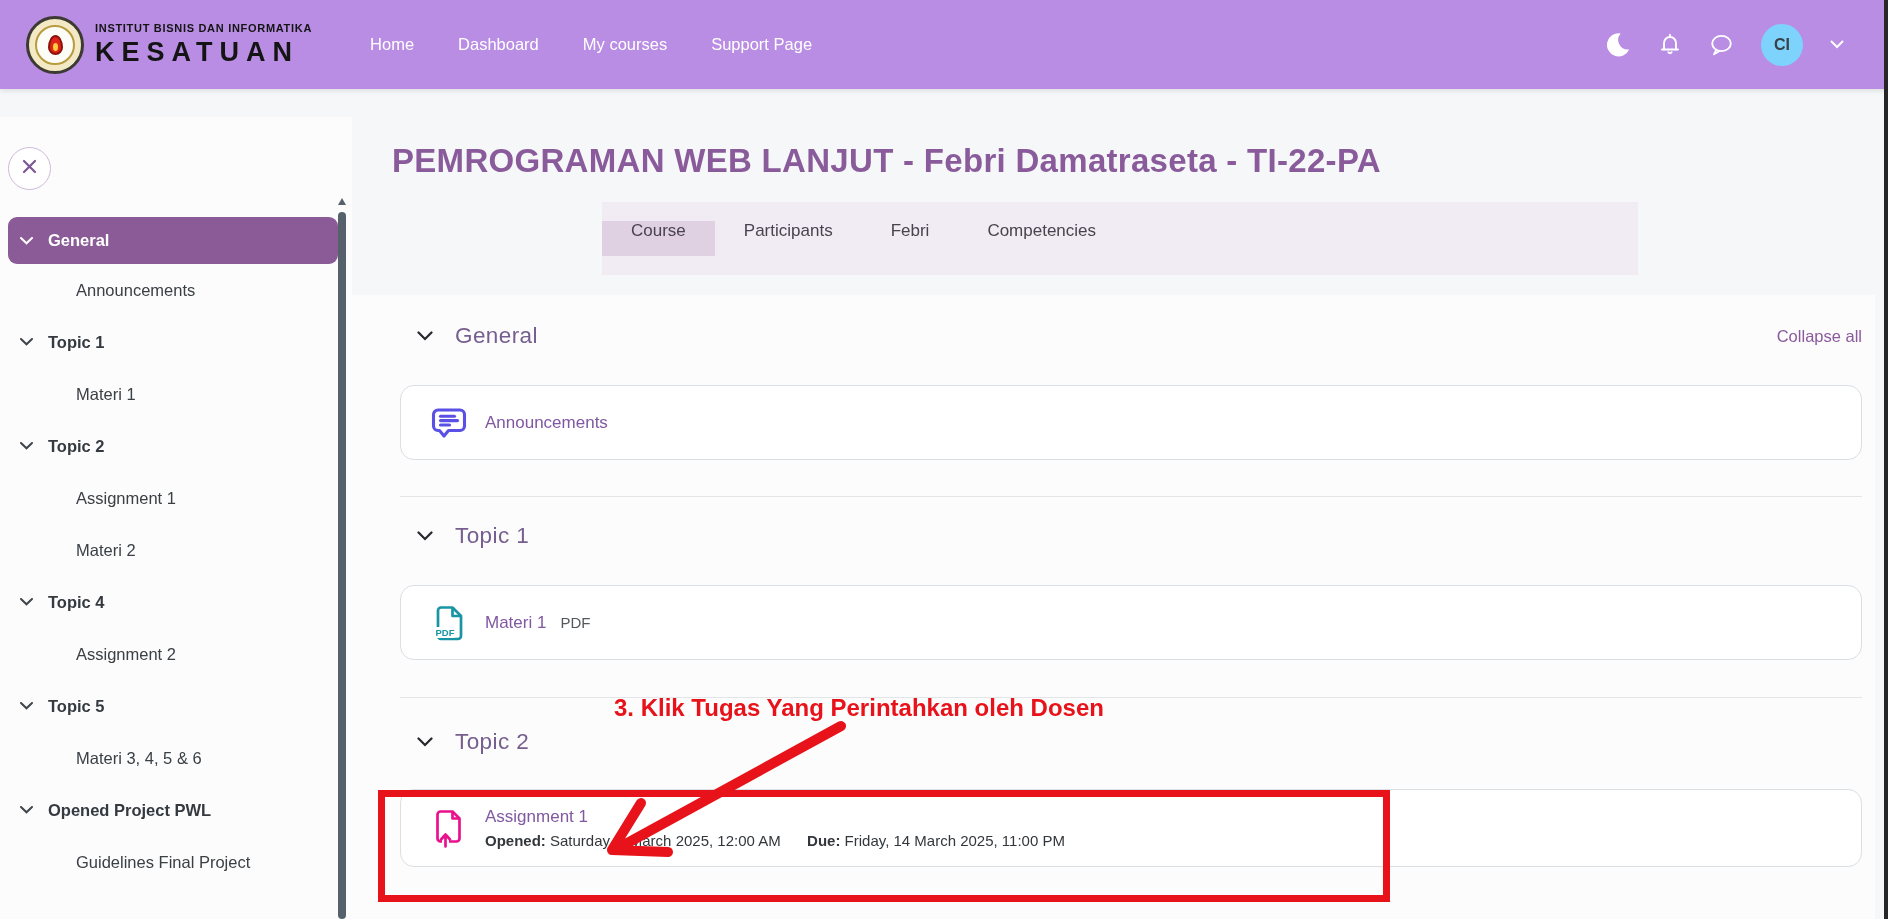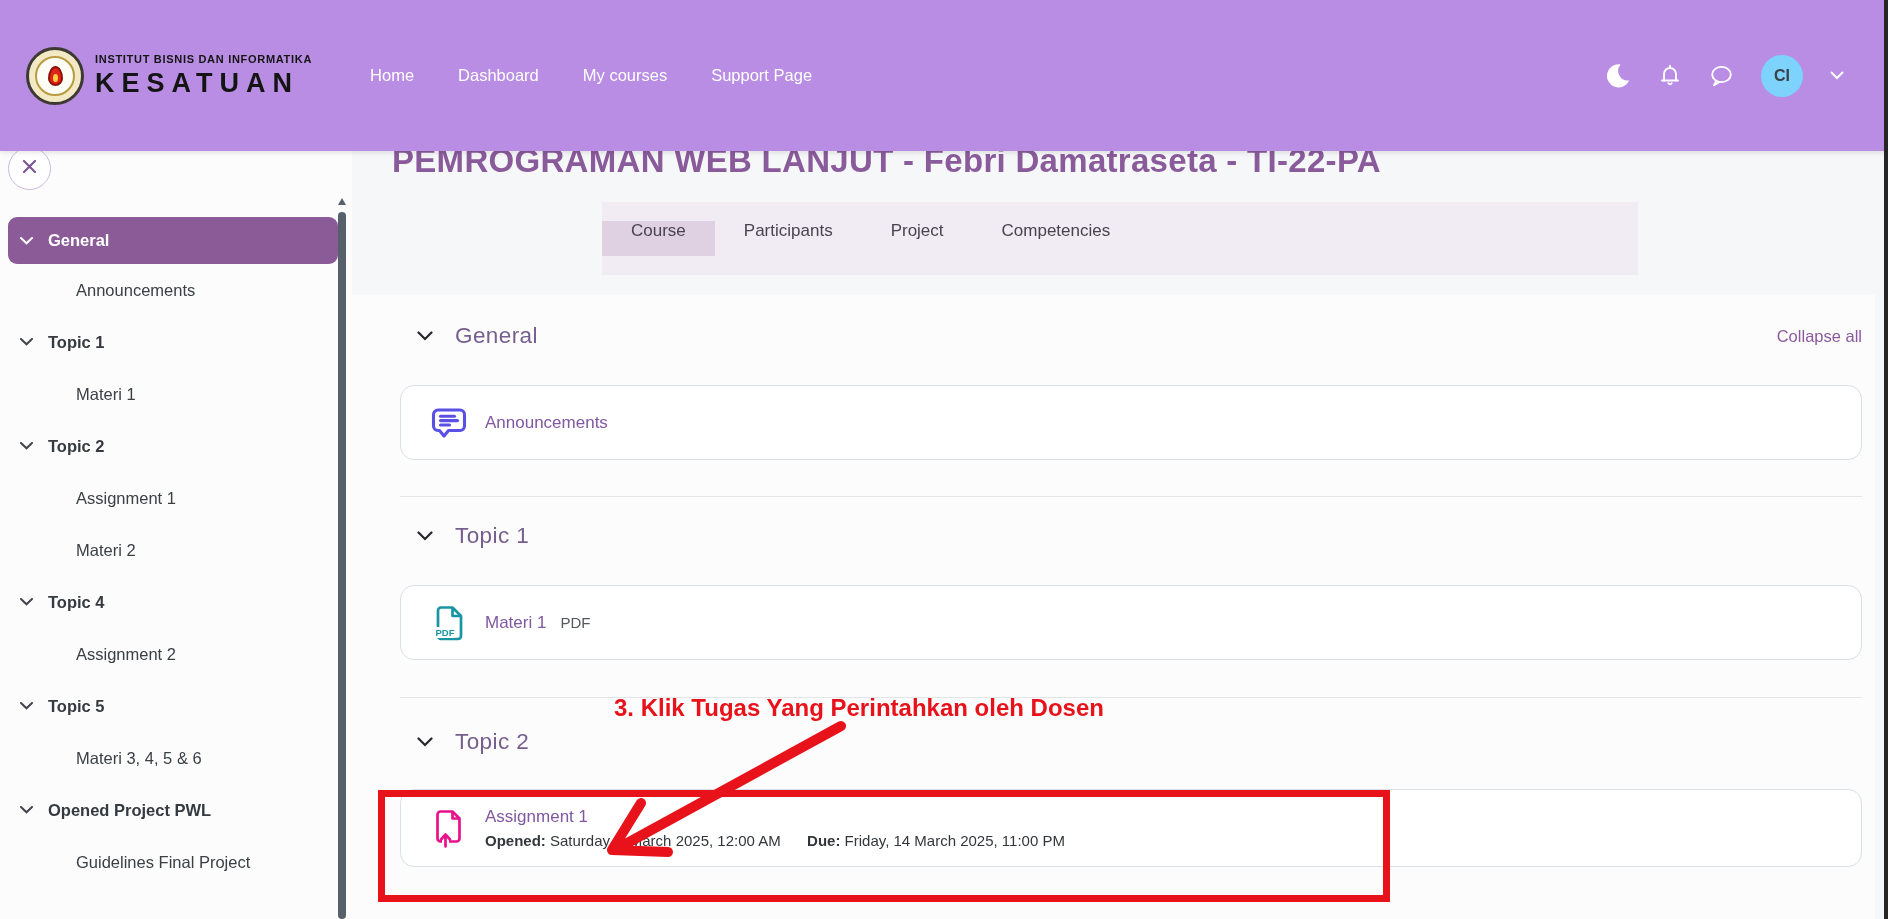--- a/index.html
+++ b/index.html
@@ -1,21 +1,21 @@
 <!DOCTYPE html>
 <html><head>
 <meta charset="utf-8">
 <style>
   * { margin:0; padding:0; box-sizing:border-box; }
   html,body { width:1888px; height:919px; overflow:hidden; }
   body { font-family:"Liberation Sans", sans-serif; background:#f6f7f9; }
   #app { position:relative; width:1888px; height:919px; overflow:hidden; background:#f6f7f9; }
 
   
-  .navbar { position:absolute; top:0; left:0; width:1888px; height:151px;
+  .navbar { position:absolute; top:0; left:0; width:1888px; height:89px;
             background:#b88de3; display:flex; align-items:center; padding:0 26px;
             box-shadow:0 2px 5px rgba(0,0,0,.10); z-index:30; }
   .logo { display:flex; align-items:center; gap:11px; cursor:pointer; }
   .crest { width:58px; height:58px; border-radius:50%; background:#f3e9c4; border:3px solid #3c3a33;
            display:flex; align-items:center; justify-content:center; }
   .crest-inner { width:40px; height:40px; border-radius:50%; background:#fdfdf8; border:2px solid #b99b3f;
            display:flex; align-items:center; justify-content:center; }
   .flame { width:15px; height:20px; background:#e02419; border:2px solid #8a1208;
            border-radius:50% 50% 50% 50% / 62% 62% 38% 38%; position:relative; }
   .flame::after { content:""; position:absolute; left:3px; top:6px; width:5px; height:8px;
@@ -231,21 +231,21 @@
     <div class="sb-scrollbar"></div>
   </div>
 
   <div class="main">
 
     <div class="course-title">PEMROGRAMAN WEB LANJUT - Febri Damatraseta - TI-22-PA</div>
 
     <div class="tabbar">
       <div class="tab active">Course</div>
       <div class="tab">Participants</div>
-      <div class="tab">Project</div>
+      <div class="tab">Febri</div>
       <div class="tab">Competencies</div>
     </div>
 
     <div class="content-panel">
 
       <div class="sec-head">
         <span class="sec-chev">
           <svg width="16" height="10" viewBox="0 0 16 10" fill="none" stroke="#26262b" stroke-width="2.2" stroke-linecap="round">
               <polyline points="1.5,1.5 8,8 14.5,1.5"></polyline>
             </svg>

